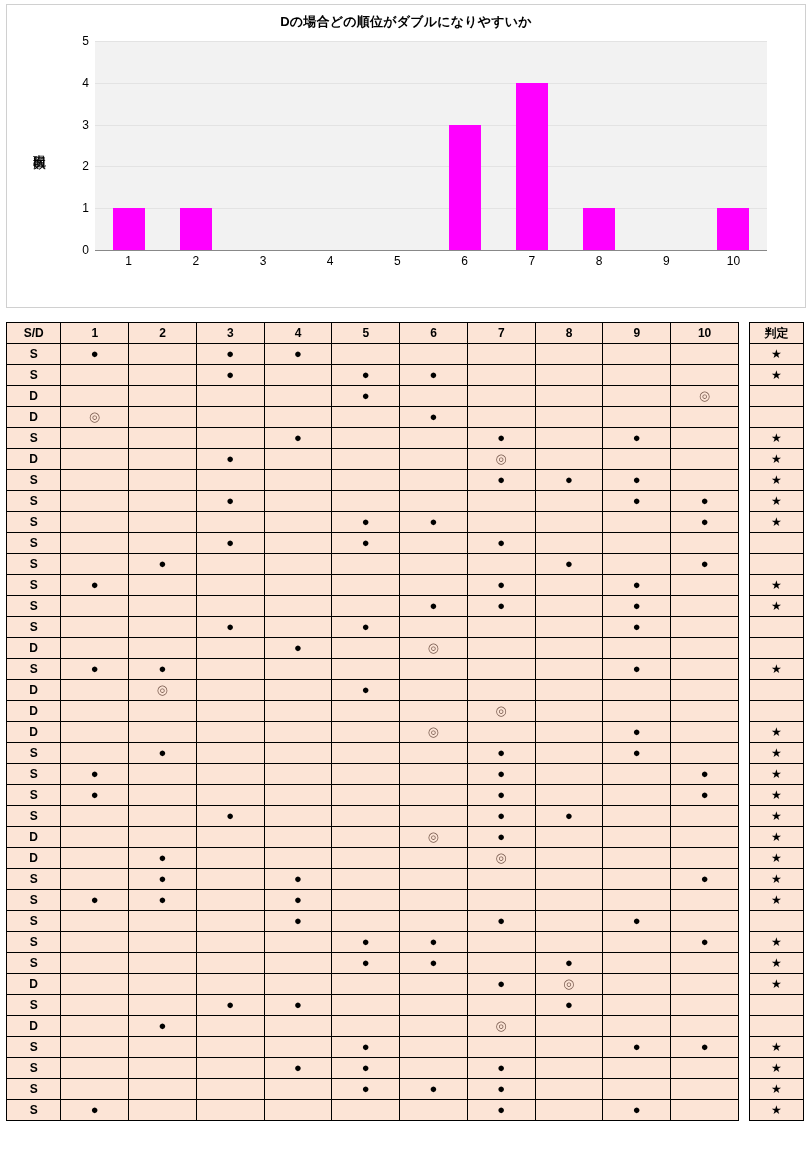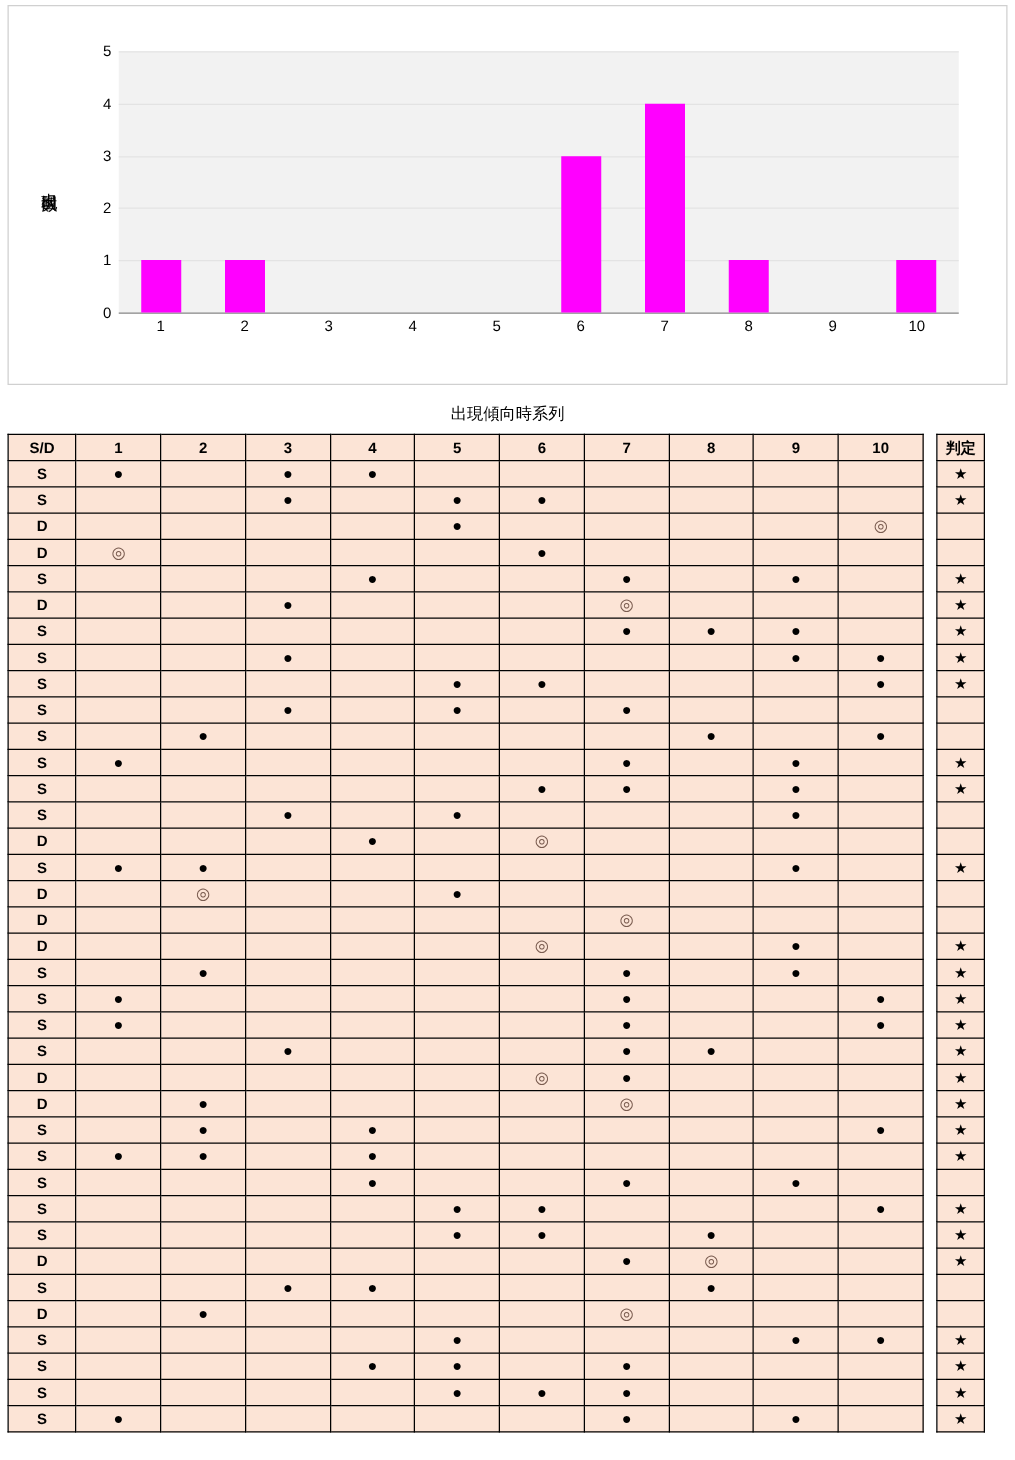--- a/index.html
+++ b/index.html
@@ -137,21 +137,21 @@
   }
   table {
     border-collapse: collapse;
     table-layout: fixed;
     padding-left: 32px;
   }
   .main-table {
     width: 733px;
   }
   .judge-table {
-    width: 39px;
+    width: 55px;
     margin-left: 10px;
   }
   th, td {
     border: 1px solid #000;
     height: 20px;
     font-size: 12px;
     text-align: center;
     padding: 0;
     background: #fce4d6;
   }
@@ -172,20 +172,21 @@
   }
   .mark-star {
     font-size: 12px;
     line-height: 1;
   }
 </style>
 </head>
 <body>
 
 <div class="chart-panel">
+  <div class="chart-title">Dの場合どの順位がダブルになりやすいか</div>
   <div class="plot-wrap">
     <div class="y-axis-title">
       <span>出現回数</span>
     </div>
     <div class="y-axis-labels" id="y-axis-labels">
         <div class="y-tick" style="top: 0px;">5</div>
         <div class="y-tick" style="top: 41.8px;">4</div>
         <div class="y-tick" style="top: 83.6px;">3</div>
         <div class="y-tick" style="top: 125.4px;">2</div>
         <div class="y-tick" style="top: 167.2px;">1</div>
@@ -241,21 +242,20 @@
         <div class="x-tick">6</div>
         <div class="x-tick">7</div>
         <div class="x-tick">8</div>
         <div class="x-tick">9</div>
         <div class="x-tick">10</div>
       </div>
   </div>
 </div>
 
 <div class="table-section">
-  <div class="table-title">出現傾向時系列</div>
   <div class="table-row-wrap">
     <table class="main-table">
       <colgroup>
         <col class="col-sd">
         <col class="col-n">
           <col class="col-n">
           <col class="col-n">
           <col class="col-n">
           <col class="col-n">
         <col class="col-n">

